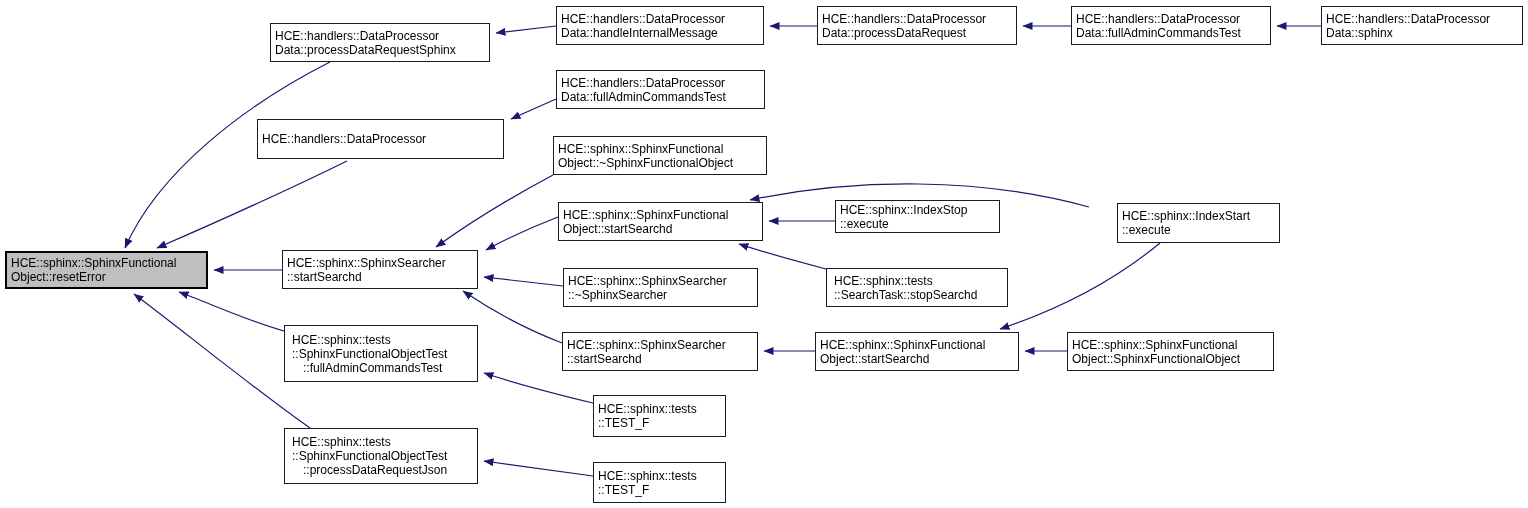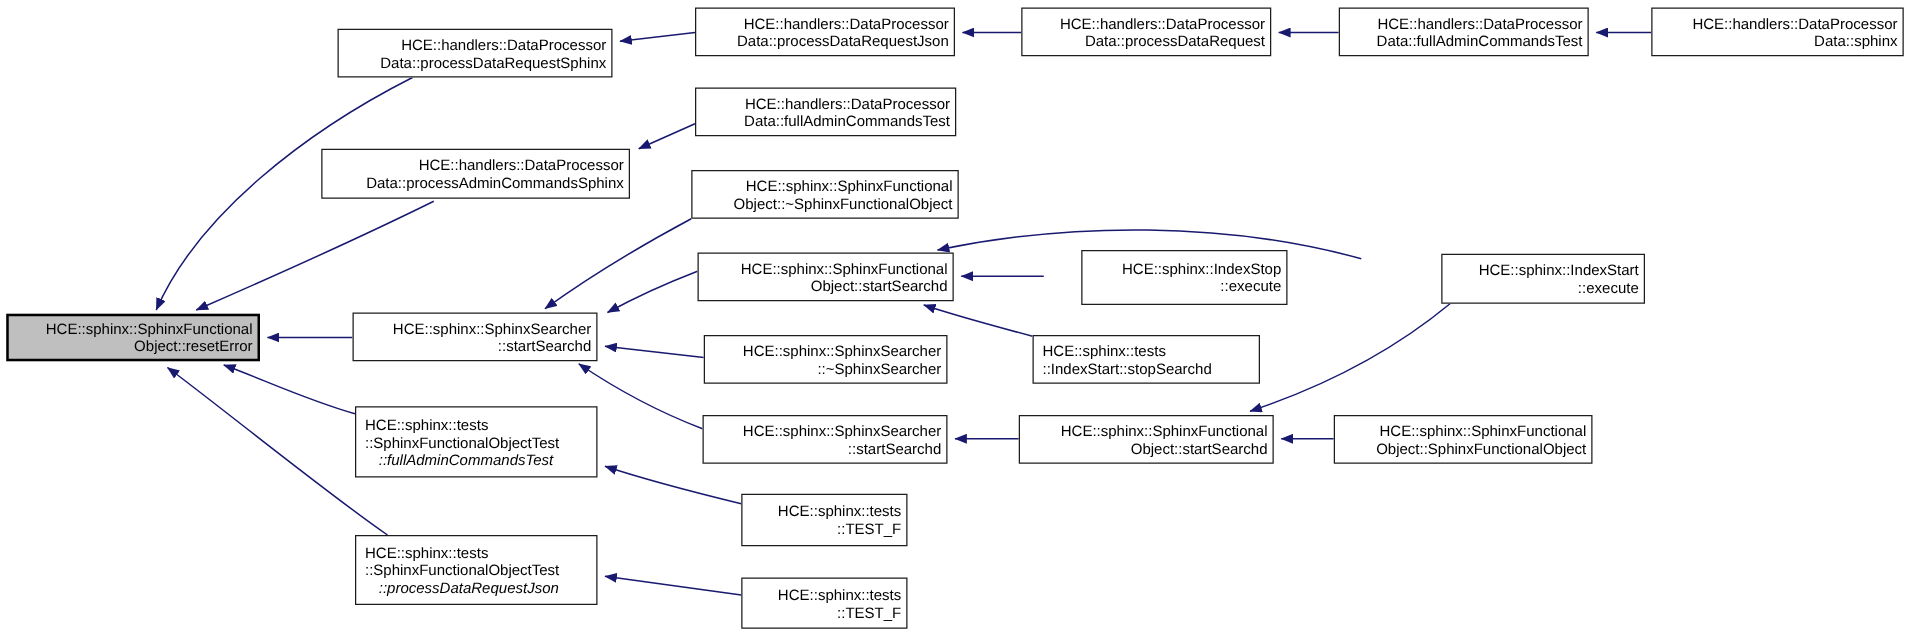--- a/index.html
+++ b/index.html
@@ -13,35 +13,35 @@
   #edge-layer{position:absolute;left:0;top:0;width:1528px;height:508px;z-index:1;}
   #node-layer{position:absolute;left:0;top:0;width:1528px;height:508px;z-index:2;}
   .node{
     position:absolute;
     box-sizing:border-box;
     background:#ffffff;
     border:1.4px solid #1c1c1c;
     display:flex;
     flex-direction:column;
     justify-content:center;
-    text-align:right;
+    text-align:left;
     font-size:12px;
     line-height:14px;
     color:#000000;
     padding:2px 4px;
     white-space:nowrap;
     cursor:pointer;
   }
   .node.highlight{
     background:#bfbfbf;
     border:2px solid #000000;
     cursor:default;
   }
   .node.align-left{text-align:left;padding-left:7px;}
-  .node.indent-last .line:last-child{padding-left:11px;font-style:italic;}
+  .node.indent-last .line:last-child{padding-left:11px;}
   .edge{stroke:#191970;stroke-width:1.2px;fill:none;}
 </style>
 </head>
 <body>
 
 <div class="graph-canvas">
   <svg id="edge-layer" width="1528" height="508" viewBox="0 0 1528 508" xmlns="http://www.w3.org/2000/svg">
     <defs>
       <marker id="arrowhead" markerUnits="userSpaceOnUse" markerWidth="11" markerHeight="8" refX="9.5" refY="4" orient="auto">
         <path d="M 0,0 L 10,4 L 0,8 z" fill="#191970"></path>
@@ -76,69 +76,68 @@
       <div class="node highlight" style="left: 5px; top: 251px; width: 203px; height: 38px;">
         <div class="line">HCE::sphinx::SphinxFunctional</div>
         <div class="line">Object::resetError</div>
       </div>
       <div class="node" style="left: 270px; top: 23px; width: 220px; height: 39px;">
         <div class="line">HCE::handlers::DataProcessor</div>
         <div class="line">Data::processDataRequestSphinx</div>
       </div>
       <div class="node" style="left: 556px; top: 6px; width: 208px; height: 39px;">
         <div class="line">HCE::handlers::DataProcessor</div>
-        <div class="line">Data::processDataRequestJson</div>
+        <div class="line">Data::handleInternalMessage</div>
       </div>
       <div class="node" style="left: 817px; top: 6px; width: 200px; height: 39px;">
         <div class="line">HCE::handlers::DataProcessor</div>
         <div class="line">Data::processDataRequest</div>
       </div>
       <div class="node" style="left: 1071px; top: 6px; width: 200px; height: 39px;">
         <div class="line">HCE::handlers::DataProcessor</div>
         <div class="line">Data::fullAdminCommandsTest</div>
       </div>
       <div class="node" style="left: 1321px; top: 6px; width: 202px; height: 39px;">
         <div class="line">HCE::handlers::DataProcessor</div>
         <div class="line">Data::sphinx</div>
       </div>
       <div class="node" style="left: 556px; top: 70px; width: 209px; height: 39px;">
         <div class="line">HCE::handlers::DataProcessor</div>
         <div class="line">Data::fullAdminCommandsTest</div>
       </div>
       <div class="node" style="left: 257px; top: 119px; width: 247px; height: 40px;">
         <div class="line">HCE::handlers::DataProcessor</div>
-        <div class="line">Data::processAdminCommandsSphinx</div>
       </div>
       <div class="node" style="left: 553px; top: 136px; width: 214px; height: 39px;">
         <div class="line">HCE::sphinx::SphinxFunctional</div>
         <div class="line">Object::~SphinxFunctionalObject</div>
       </div>
       <div class="node" style="left: 558px; top: 202px; width: 205px; height: 39px;">
         <div class="line">HCE::sphinx::SphinxFunctional</div>
         <div class="line">Object::startSearchd</div>
       </div>
-      <div class="node" style="left: 835px; top: 200px; width: 165px; height: 44px; margin-left: 30px;">
+      <div class="node" style="left: 835px; top: 200px; width: 165px; height: 33px;">
         <div class="line">HCE::sphinx::IndexStop</div>
         <div class="line">::execute</div>
       </div>
-      <div class="node" style="left: 1153px; top: 203px; width: 163px; height: 40px;">
+      <div class="node" style="left: 1117px; top: 203px; width: 163px; height: 40px;">
         <div class="line">HCE::sphinx::IndexStart</div>
         <div class="line">::execute</div>
       </div>
       <div class="node" style="left: 282px; top: 250px; width: 196px; height: 39px;">
         <div class="line">HCE::sphinx::SphinxSearcher</div>
         <div class="line">::startSearchd</div>
       </div>
       <div class="node" style="left: 563px; top: 268px; width: 195px; height: 39px;">
         <div class="line">HCE::sphinx::SphinxSearcher</div>
         <div class="line">::~SphinxSearcher</div>
       </div>
       <div class="node align-left" style="left: 826px; top: 268px; width: 182px; height: 39px;">
         <div class="line">HCE::sphinx::tests</div>
-        <div class="line">::IndexStart::stopSearchd</div>
+        <div class="line">::SearchTask::stopSearchd</div>
       </div>
       <div class="node" style="left: 562px; top: 332px; width: 196px; height: 39px;">
         <div class="line">HCE::sphinx::SphinxSearcher</div>
         <div class="line">::startSearchd</div>
       </div>
       <div class="node" style="left: 815px; top: 332px; width: 204px; height: 39px;">
         <div class="line">HCE::sphinx::SphinxFunctional</div>
         <div class="line">Object::startSearchd</div>
       </div>
       <div class="node" style="left: 1067px; top: 332px; width: 207px; height: 39px;">

